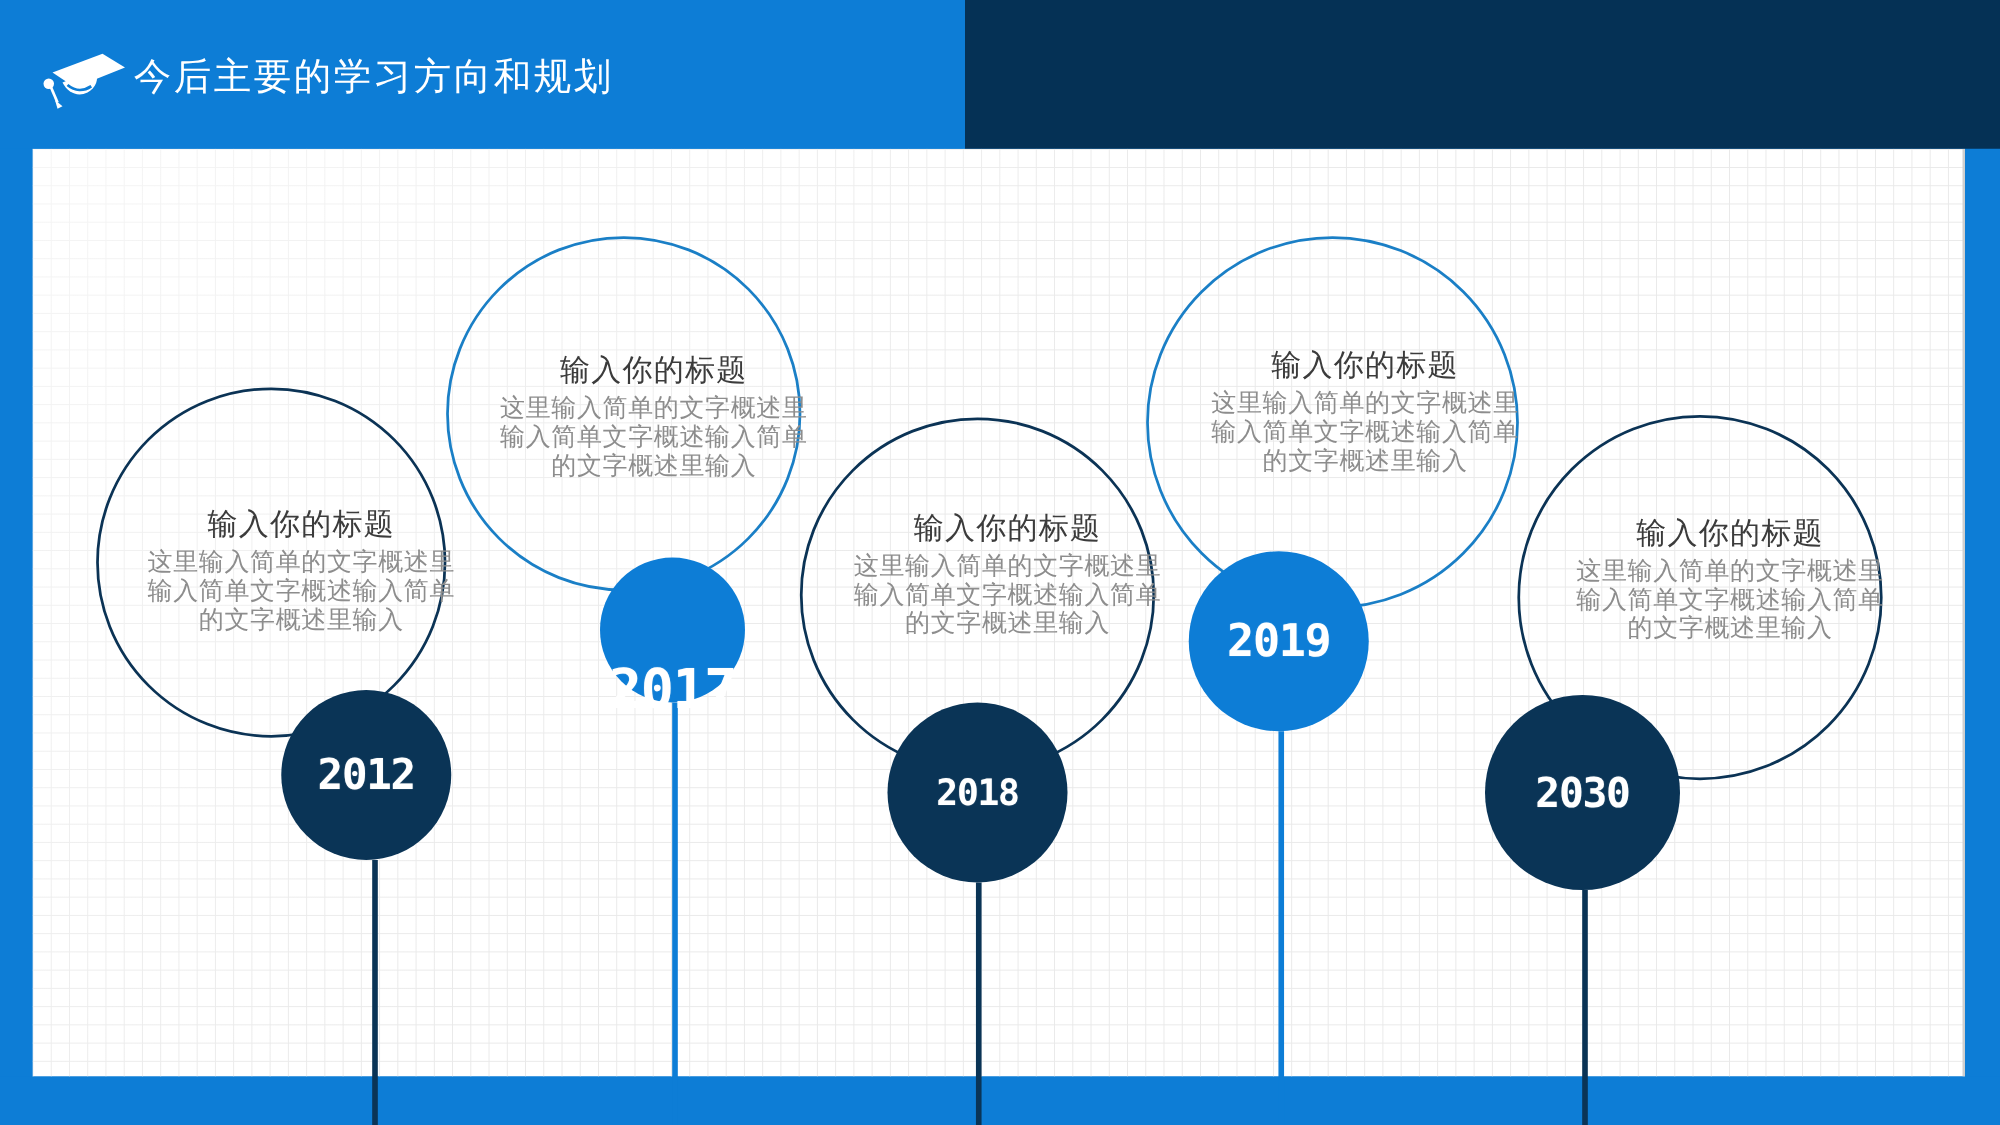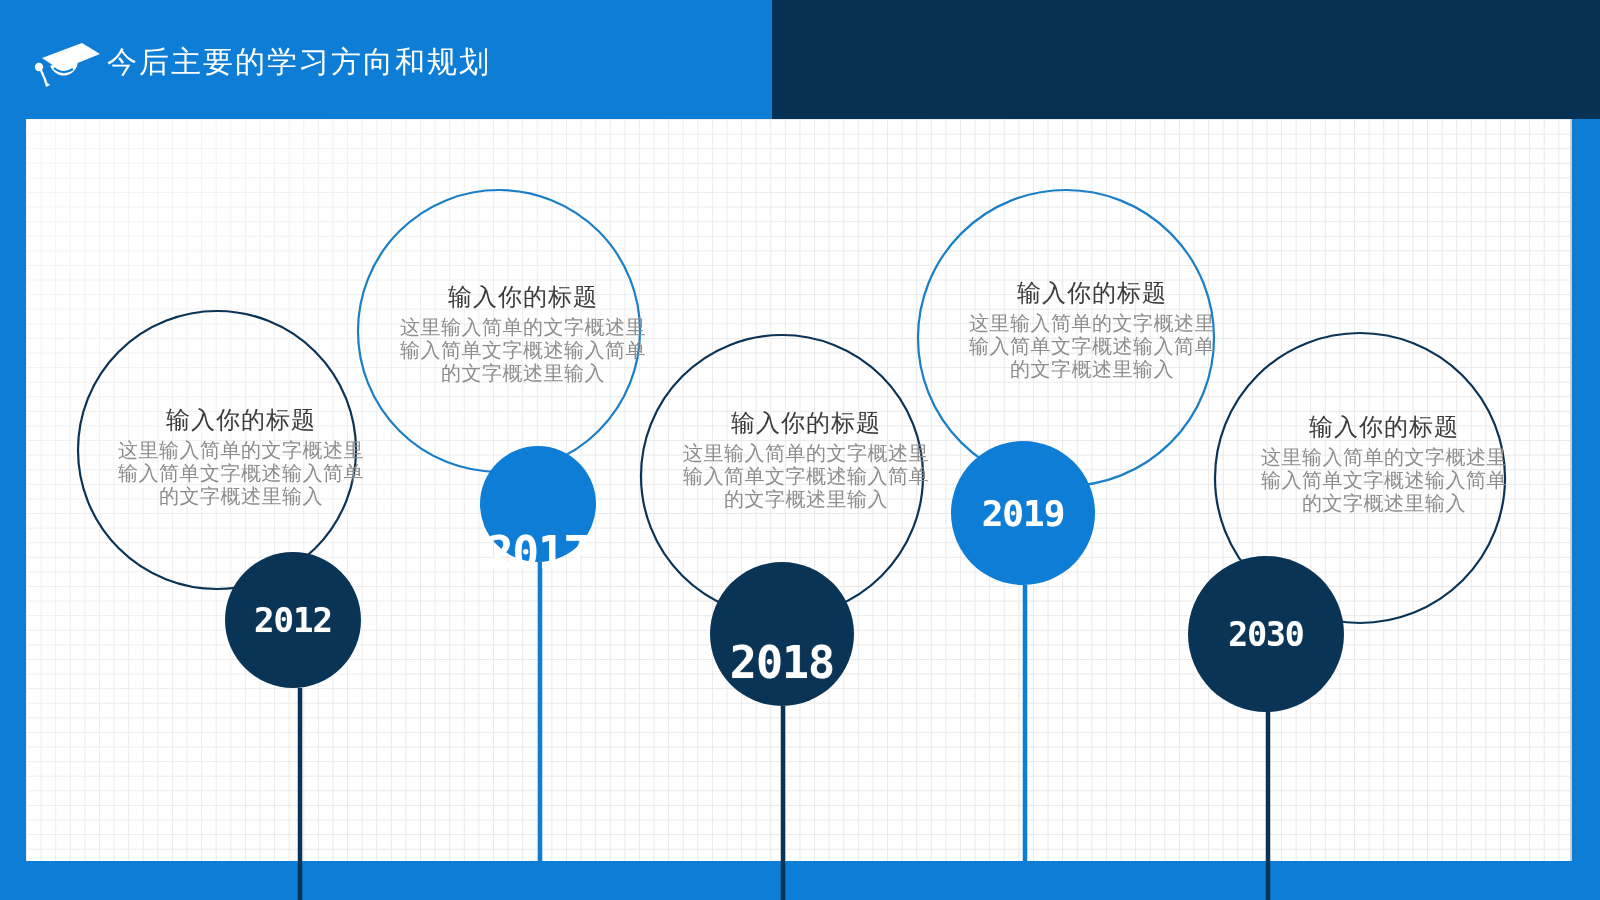--- a/index.html
+++ b/index.html
@@ -135,21 +135,21 @@
       </div>
       <div class="year-label" style="left: 538px; top: 504px; font-size: 44px; margin-top: 48px;">2017</div>
       <div class="node-text" style="left: 643px; top: 408px; width: 278px;">
         <div class="node-title">输入你的标题</div>
         <div class="node-body">
           <div>这里输入简单的文字概述里</div>
           <div>输入简单文字概述输入简单</div>
           <div>的文字概述里输入</div>
         </div>
       </div>
-      <div class="year-label" style="left: 782px; top: 662px; font-size: 45px;">2018</div>
+      <div class="year-label" style="left: 782px; top: 634px; font-size: 29px;">2018</div>
       <div class="node-text" style="left: 929px; top: 278px; width: 278px;">
         <div class="node-title">输入你的标题</div>
         <div class="node-body">
           <div>这里输入简单的文字概述里</div>
           <div>输入简单文字概述输入简单</div>
           <div>的文字概述里输入</div>
         </div>
       </div>
       <div class="year-label" style="left: 1023px; top: 513px; font-size: 36px;">2019</div>
       <div class="node-text" style="left: 1221px; top: 412px; width: 278px;">

